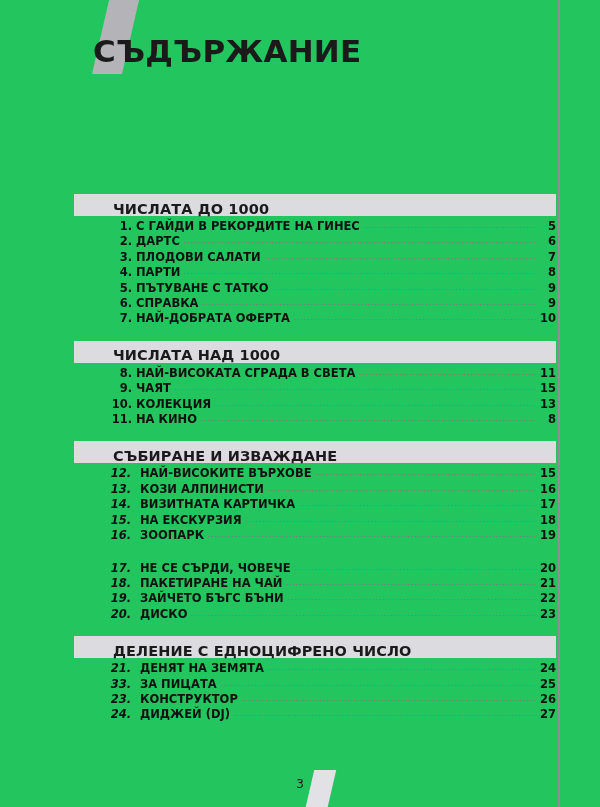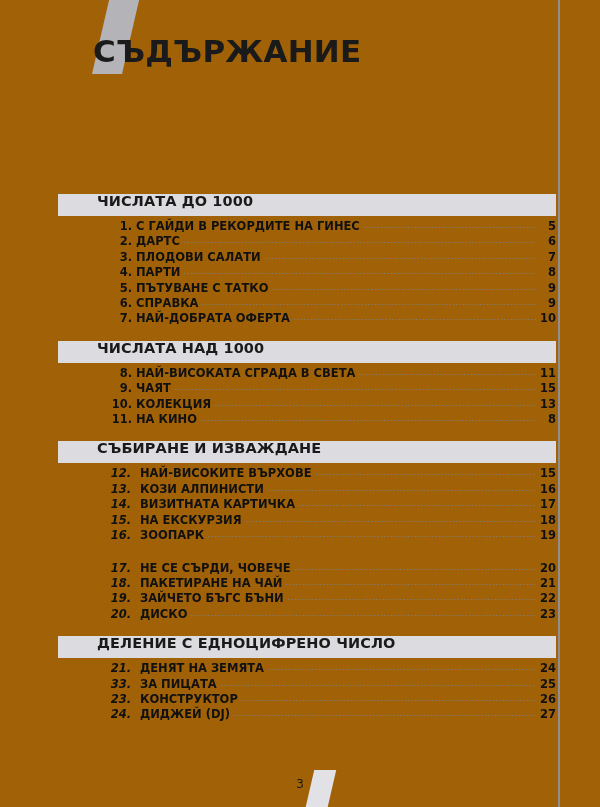--- a/index.html
+++ b/index.html
@@ -14,21 +14,21 @@
     overflow: hidden;
     font-family: "DejaVu Sans", "Liberation Sans", sans-serif;
     -webkit-font-smoothing: antialiased;
   }
 
   
   .page {
     position: absolute;
     left: 0; top: 0;
     width: 600px; height: 807px;
-    background: #a16207;
+    background: #22c55e;
   }
   .page-edge {
     position: absolute;
     left: 558px; top: 0;
     width: 2px; height: 807px;
     background: #8e8e93;
   }
 
   
   .title-slash {
@@ -63,23 +63,24 @@
     width: 498px;
   }
 
   .section { margin-bottom: 14px; }
   .section:last-child { margin-bottom: 0; }
 
   .section-bar {
     background: #dcdce0;
     height: 22px;
     display: flex;
-    align-items: flex-start;
+    align-items: flex-end;
     padding-left: 39px;
     box-sizing: border-box;
+    margin-left: 16px;
   }
   .section-title {
     font-size: 14.5px;
     font-weight: bold;
     color: #1a1a1a;
     letter-spacing: 0.1px;
     line-height: 1;
     white-space: nowrap;
   }
 

